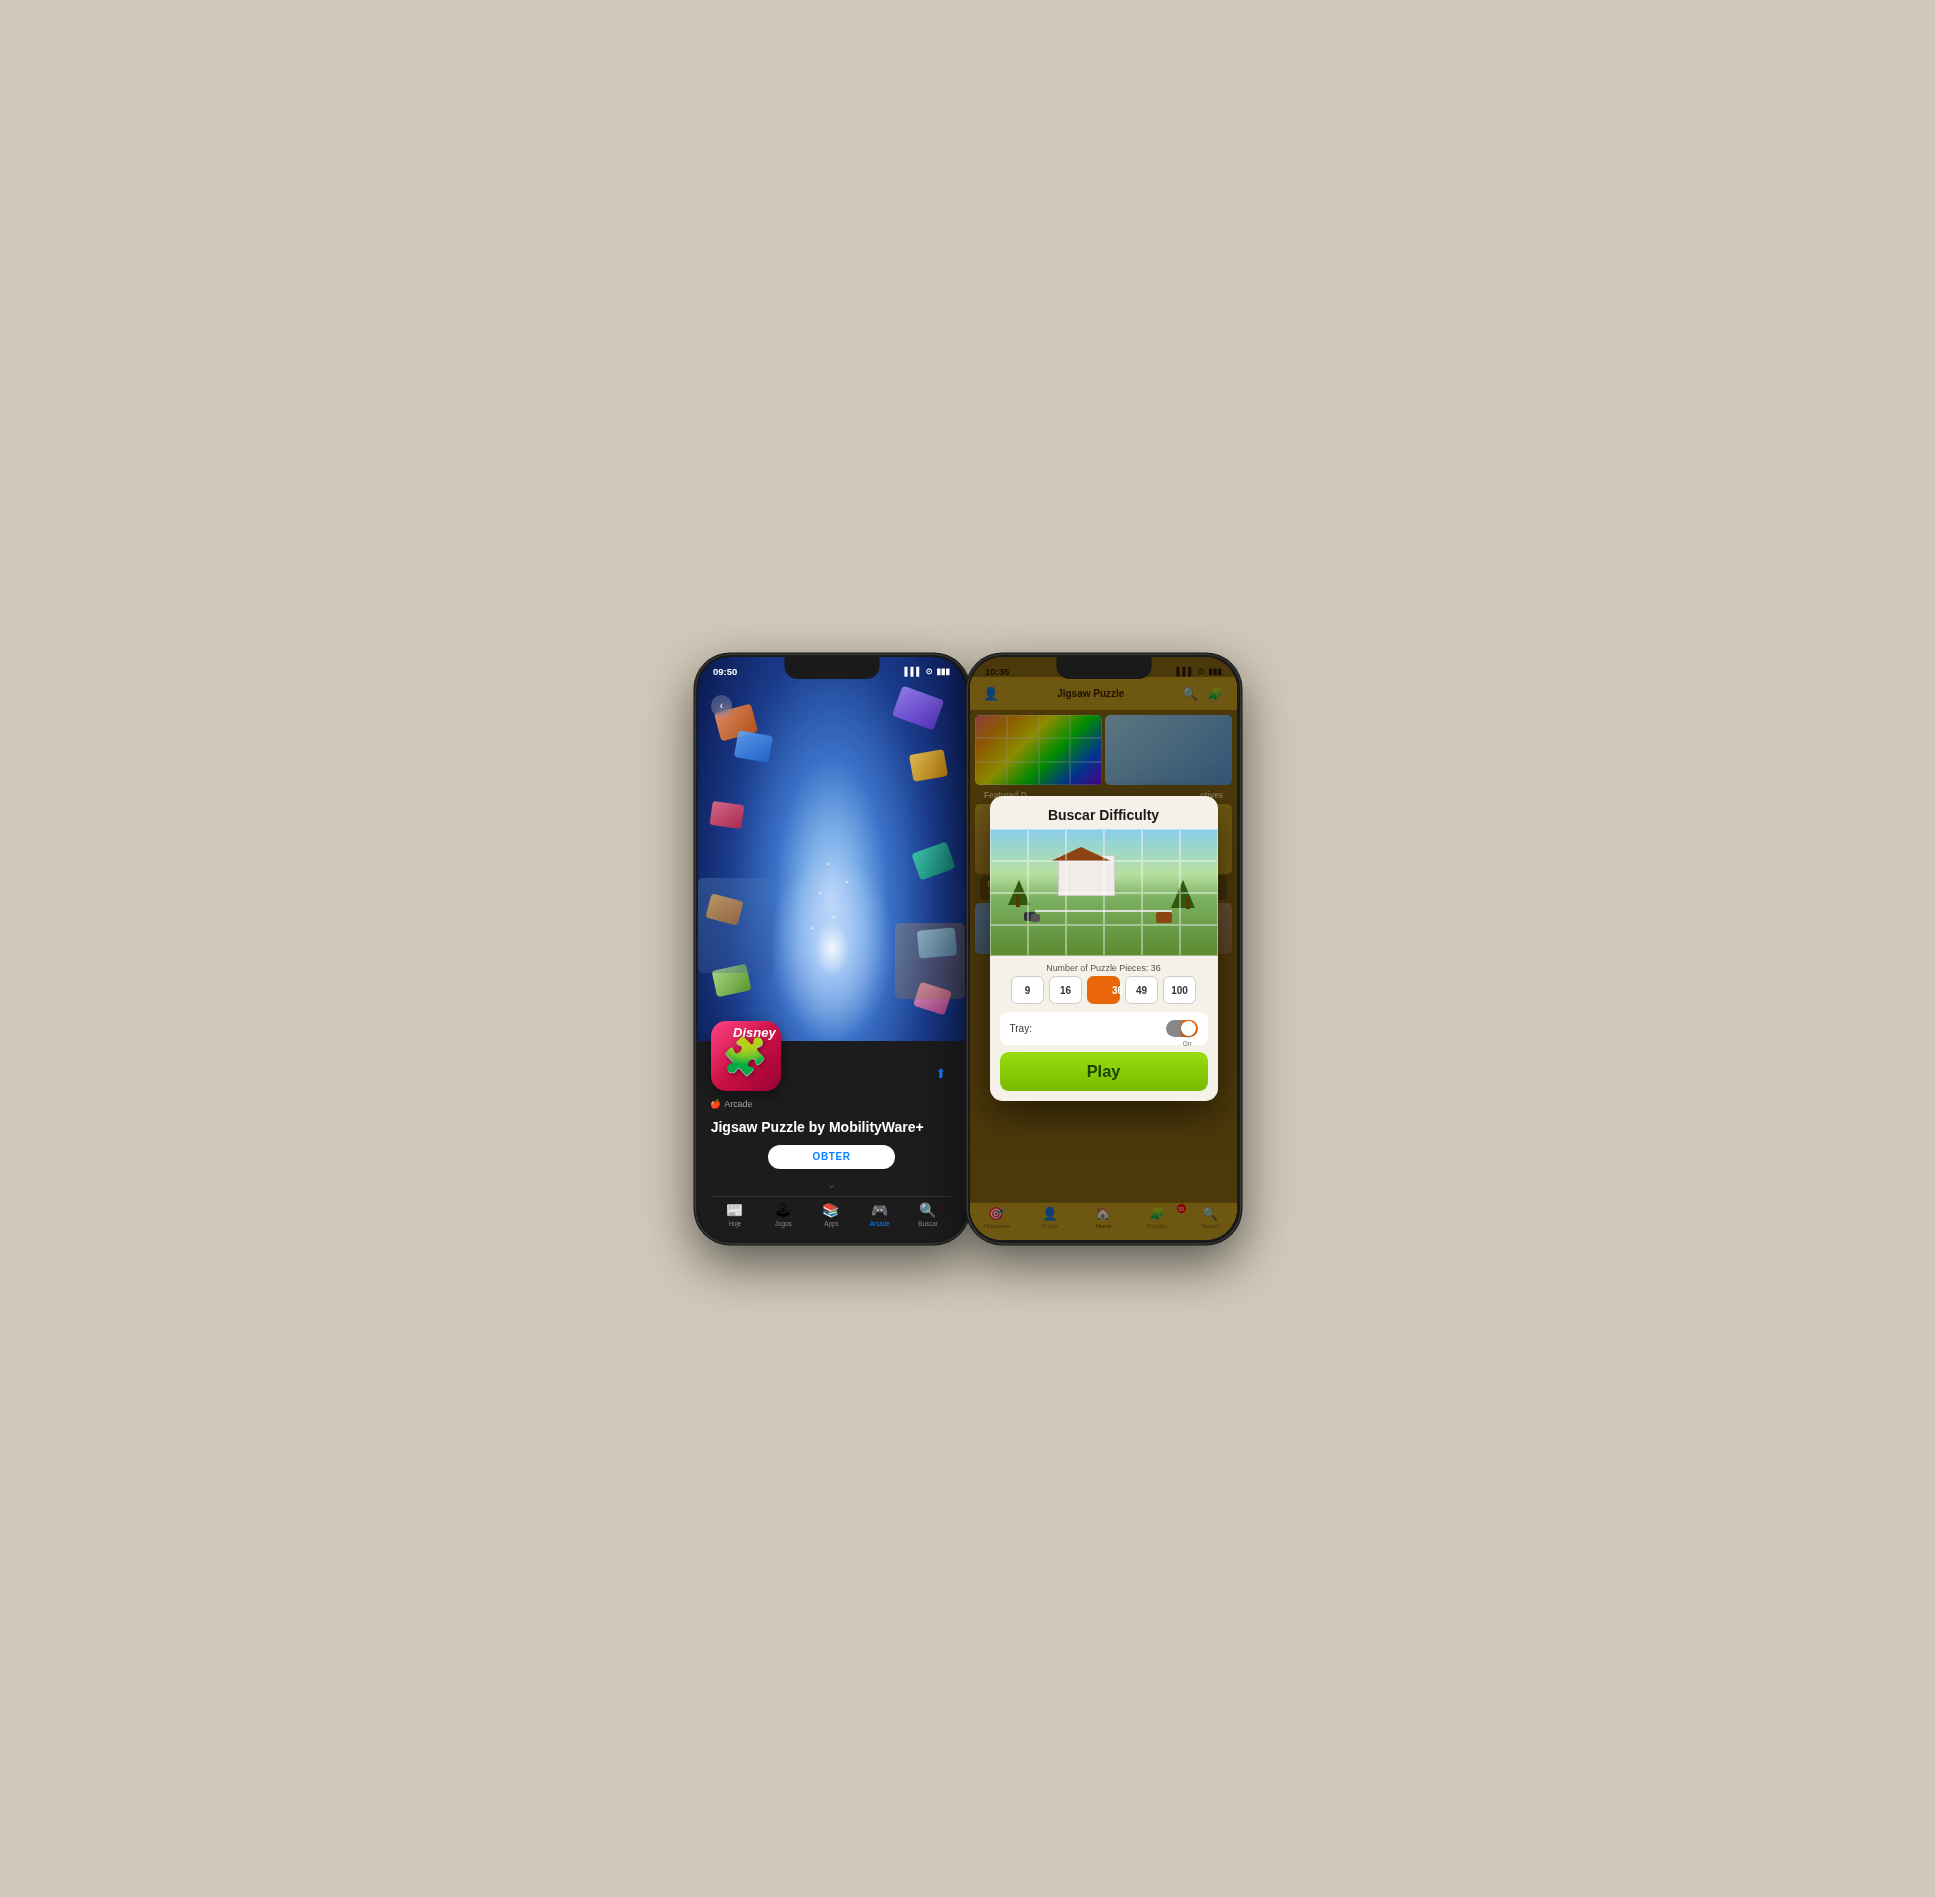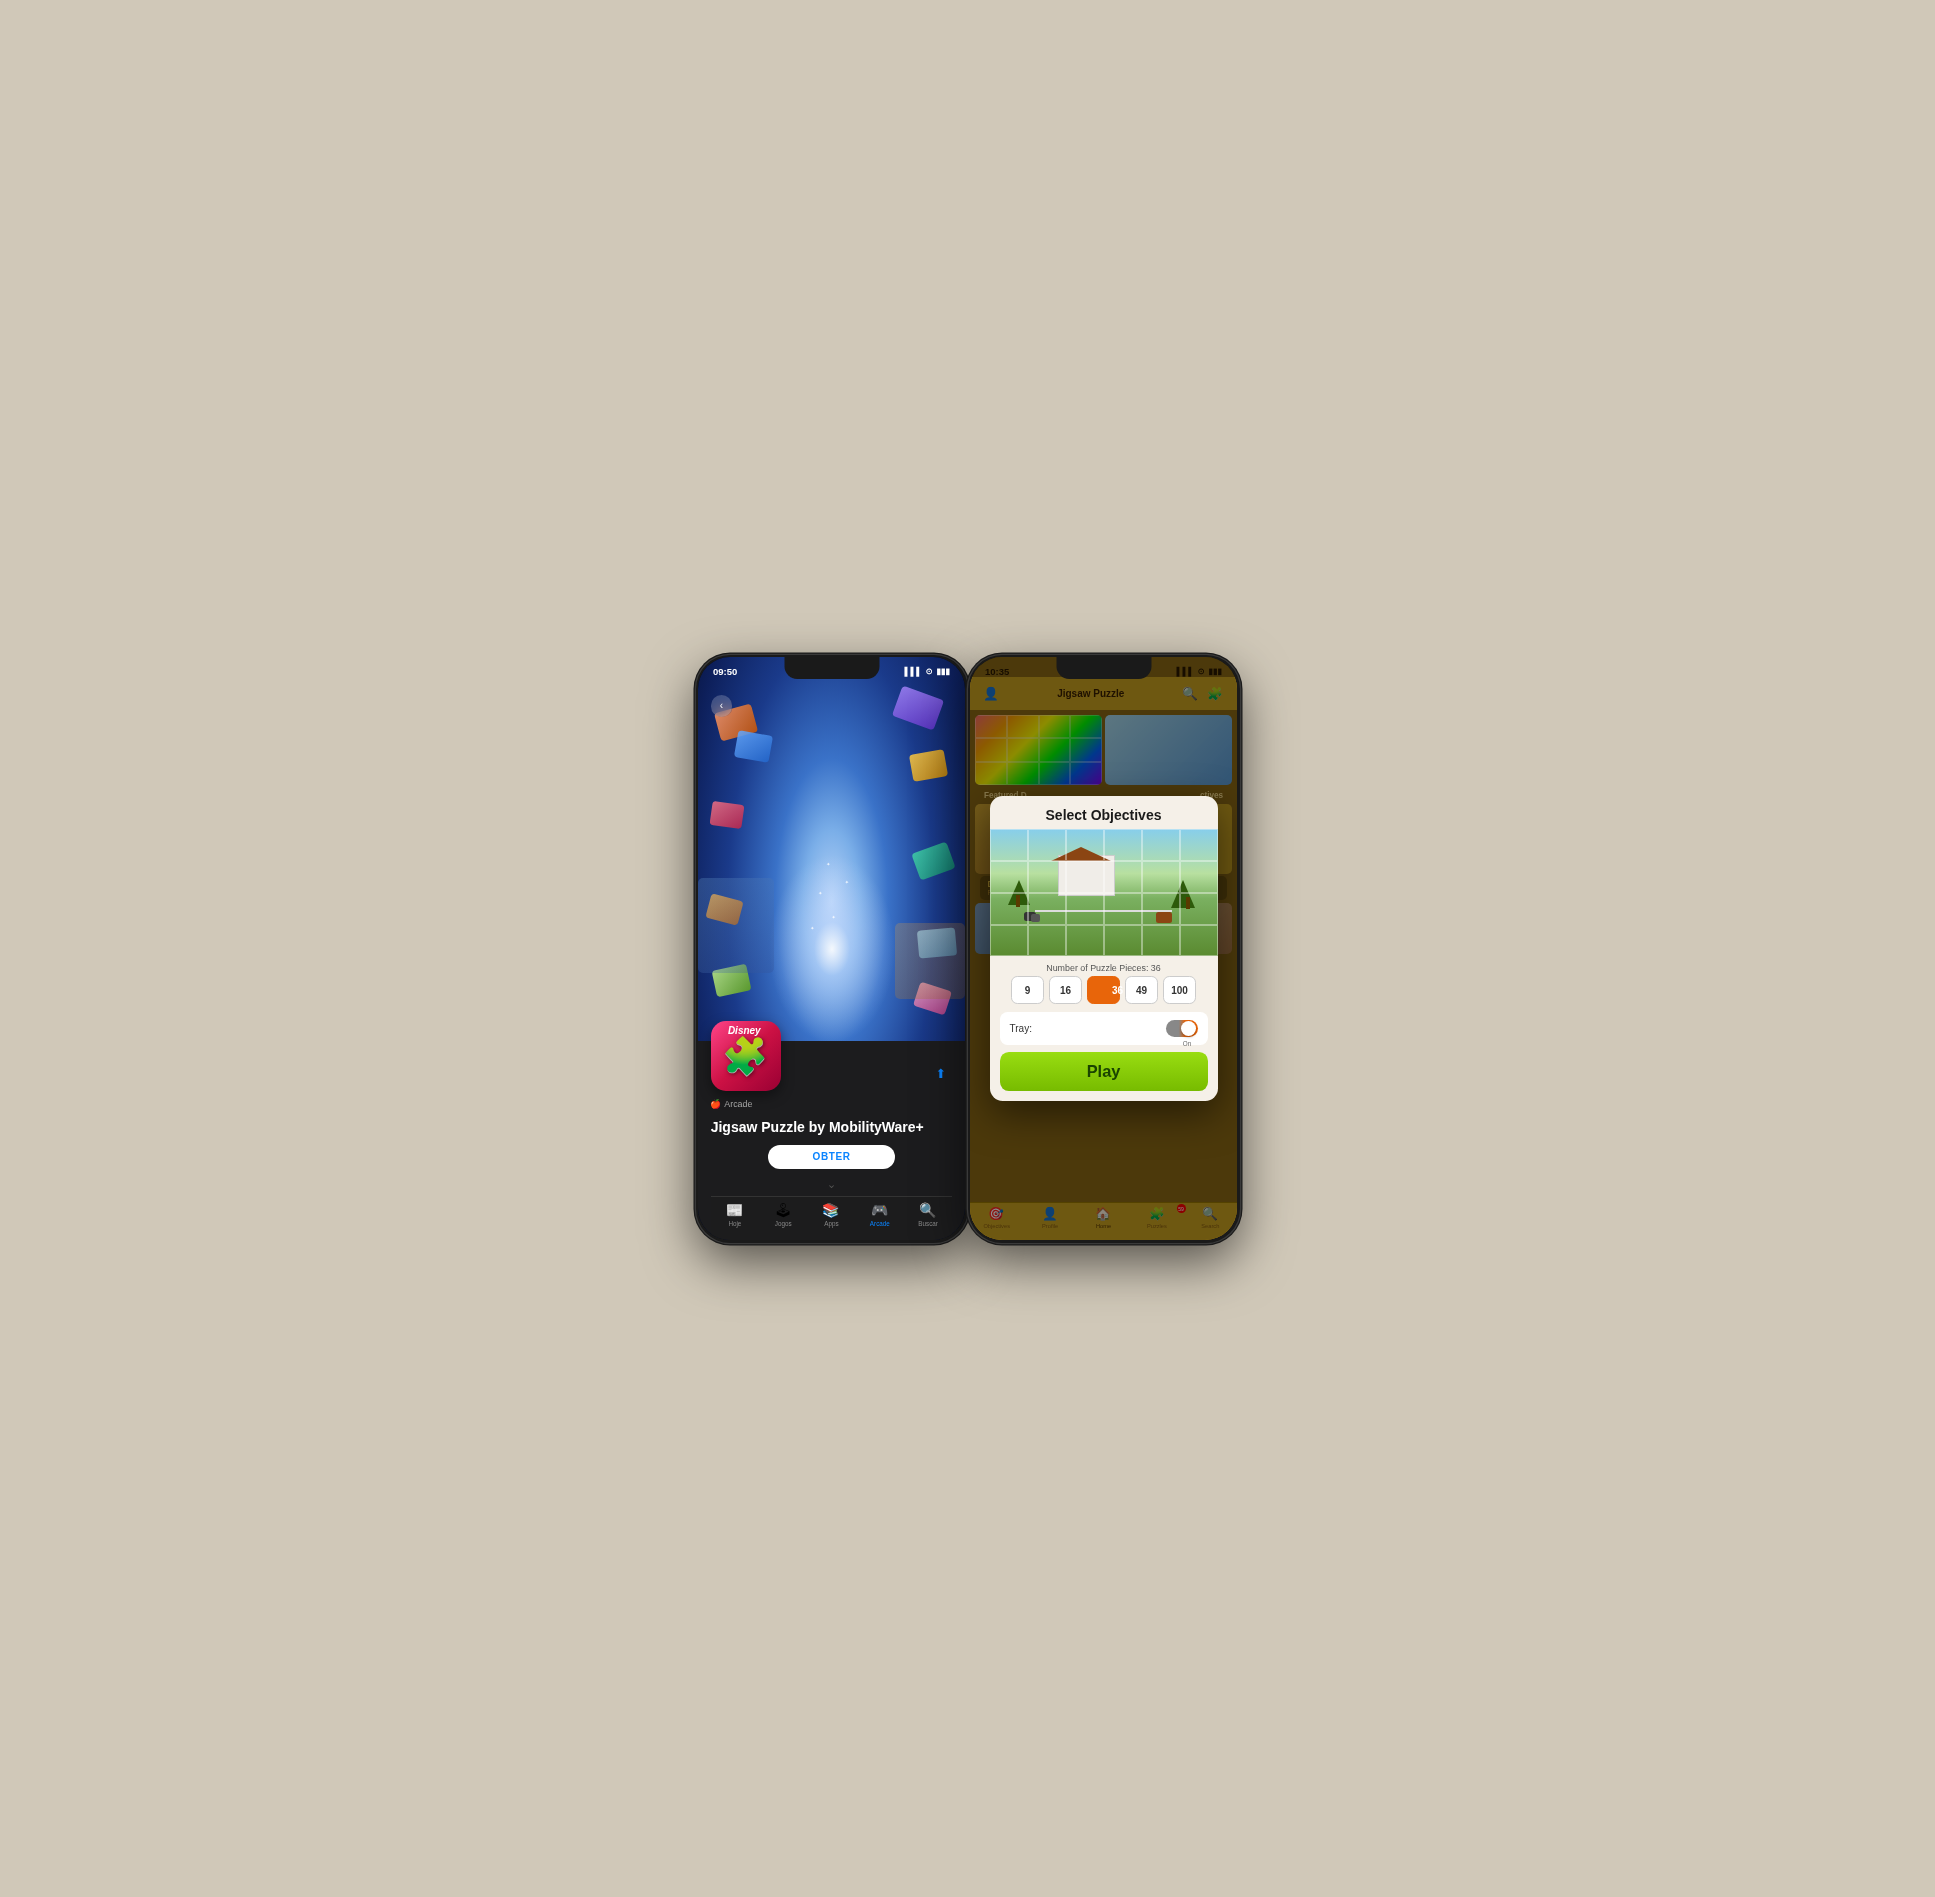--- a/index.html
+++ b/index.html
@@ -85,22 +85,22 @@
       justify-content: center;
       overflow: hidden;
     }
     .app-icon-inner {
       font-size: 37px;
       filter: drop-shadow(1.3px 1.3px 1.9px rgba(0,0,0,0.5));
     }
     .app-icon-disney {
       position: absolute;
       top: 3.8px;
-      right: 20px;
-      font-size: 10px;
+      right: 5px;
+      font-size: 13px;
       color: white;
       font-weight: 900;
       font-style: italic;
     }
     .share-btn {
       width: 23px;
       height: 23px;
       display: flex;
       align-items: center;
       justify-content: center;
@@ -645,21 +645,21 @@
           </div>
 
           <div class="puzzle-thumb-row" style="margin-top:2.5px;">
             <div class="puzzle-thumb" style="background:linear-gradient(135deg,#88aacc,#446688);height:51px;"></div>
             <div class="puzzle-thumb" style="background:linear-gradient(135deg,#ddbb88,#aa7744);height:51px;"></div>
           </div>
         </div>
 
         <div class="modal-overlay">
           <div class="modal-card">
-            <div class="modal-title">Select Objectives</div>
+            <div class="modal-title">Buscar Difficulty</div>
 
             <div class="modal-puzzle-img">
 
               <div style="position:absolute;inset:0;background:linear-gradient(180deg,#87ceeb 0%,#b8e0a0 35%,#7ab060 55%,#5a8a30 100%);"></div>
 
               <div style="position:absolute;bottom:40%;left:8%;width:0;height:0;border-left:11.4px solid transparent;border-right:11.4px solid transparent;border-bottom:25px solid #2d5a0a;"></div>
               <div style="position:absolute;bottom:39%;left:10%;width:3.8px;height:11.4px;background:#5a3a00;margin-left:3.8px;"></div>
 
               <div style="position:absolute;bottom:38%;right:10%;width:0;height:0;border-left:12.7px solid transparent;border-right:12.7px solid transparent;border-bottom:28.5px solid #2d5a0a;"></div>
               <div style="position:absolute;bottom:37%;right:12%;width:4.4px;height:12.7px;background:#5a3a00;margin-left:4.4px;"></div>

